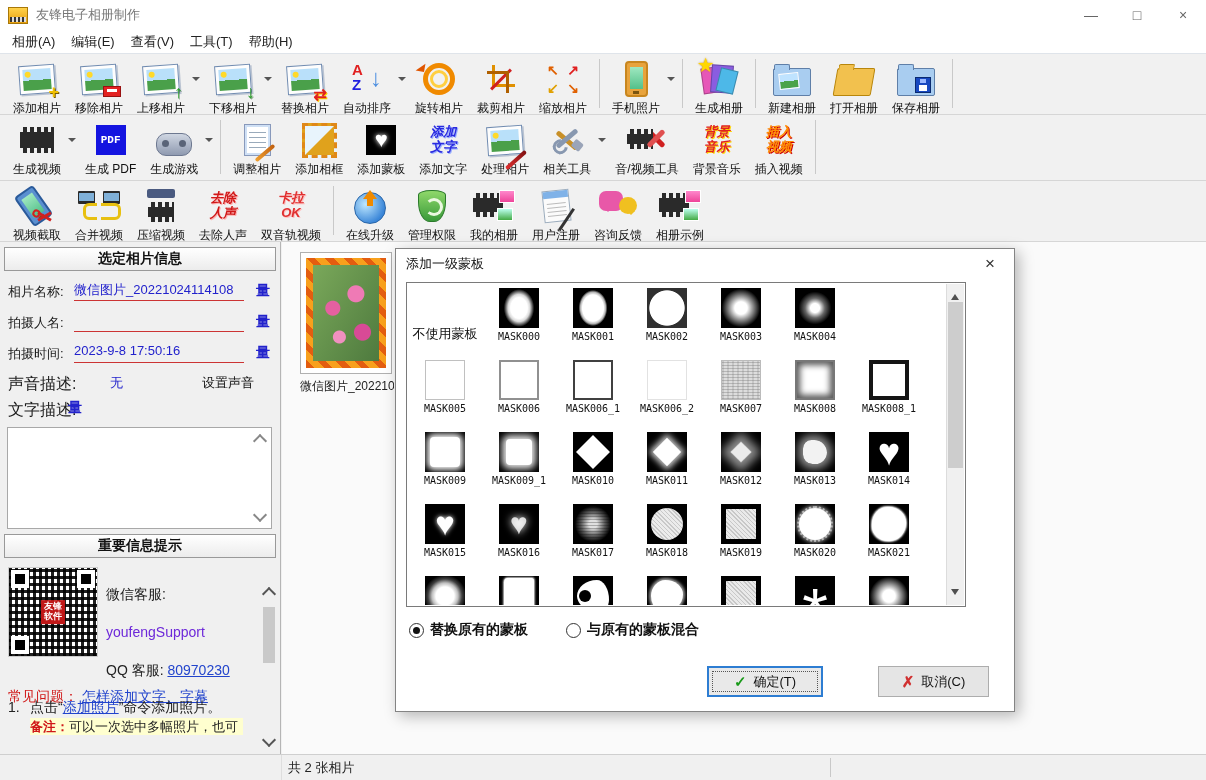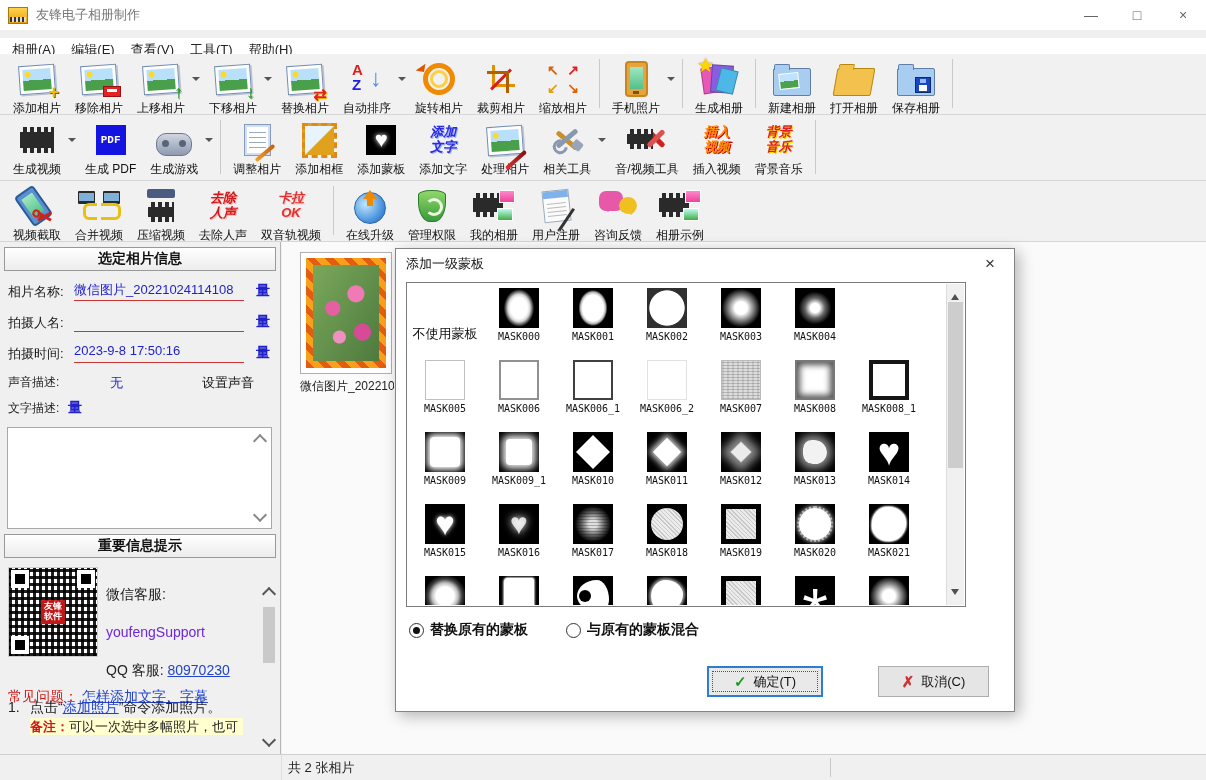--- a/index.html
+++ b/index.html
@@ -9,21 +9,21 @@
     -webkit-font-smoothing:antialiased;
   }
   
   #titlebar{position:absolute;left:0;top:0;right:0;height:30px;background:#fff;display:flex;align-items:center;}
   .app-ico{width:18px;height:15px;margin-left:8px;background:linear-gradient(#ffd24a,#e8a010);border:1px solid #a87808;position:relative;}
   .app-ico::before{content:"";position:absolute;left:1px;right:1px;bottom:1px;height:5px;background:repeating-linear-gradient(90deg,#333 0 2px,#ddd 2px 4px);}
   #win-title{margin-left:8px;font-size:13px;color:#777;}
   #win-controls{margin-left:auto;display:flex;height:100%;}
   .win-btn{width:46px;height:100%;display:flex;align-items:center;justify-content:center;font-size:14px;color:#666;}
   
-  #menubar{position:absolute;left:0;top:38px;right:0;height:23px;background:#fff;display:flex;align-items:center;padding-left:8px;border-bottom:1px solid #dfe4ea;}
+  #menubar{position:absolute;left:0;top:30px;right:0;height:23px;background:#fff;display:flex;align-items:center;padding-left:8px;border-bottom:1px solid #dfe4ea;}
   .menu-item{font-size:13px;color:#222;padding:2px 12px 2px 4px;}
   
   .toolbar{position:absolute;left:0;right:0;background:#f1f1f1;display:flex;align-items:flex-start;padding:3px 6px 0 6px;border-bottom:1px solid #d6d6d6;box-sizing:border-box;}
   #toolbar1{top:54px;height:61px;}
   #toolbar2{top:115px;height:66px;}
   #toolbar3{top:181px;height:61px;}
   .tb-item{display:flex;align-items:flex-start;}
   .tb-btn{display:flex;flex-direction:column;align-items:center;padding:1px 6px;border:1px solid transparent;}
   .tb-icon{width:48px;height:40px;position:relative;display:flex;align-items:center;justify-content:center;}
   .tb-label{font-size:12px;color:#111;white-space:nowrap;margin-top:1px;}
@@ -132,21 +132,21 @@
   .cht .c2::before{content:"";position:absolute;right:2px;bottom:-5px;border:4px solid transparent;border-top-color:#f0c020;}
   
   #leftpanel{position:absolute;left:0;top:242px;width:281px;bottom:0;background:#f0f0f0;border-right:1px solid #b5b5b5;box-sizing:border-box;overflow:hidden;}
   .panel-header{margin:5px 4px 3px 4px;height:22px;border:1px solid #999;background:linear-gradient(#ffffff,#ececec);display:flex;align-items:center;justify-content:center;font-weight:bold;font-size:14px;color:#111;}
   .fields{position:relative;padding:2px 6px 0 6px;}
   .field-row{position:relative;height:31px;}
   .f-label{position:absolute;left:2px;top:7px;font-size:13px;color:#1a1a1a;}
   .f-value{position:absolute;left:68px;top:5px;width:170px;font-size:13px;color:#2222cc;border-bottom:1px solid #cc3333;height:19px;white-space:nowrap;overflow:hidden;}
   .f-batch{position:absolute;right:4px;top:6px;color:#2222cc;font-weight:bold;font-size:14px;}
   .sound-row,.text-row{position:relative;height:26px;margin:0 6px;}
-  .s-label{position:absolute;left:2px;top:5px;font-size:12px;color:#1a1a1a;}
+  .s-label{position:absolute;left:2px;top:5px;font-size:16px;color:#1a1a1a;}
   .s-none{position:absolute;left:104px;top:5px;font-size:13px;color:#2222cc;}
   .s-set{position:absolute;left:196px;top:5px;font-size:13px;color:#111;}
   .t-batch{position:absolute;left:62px;top:4px;color:#2222cc;font-weight:bold;font-size:14px;}
   .desc-box{margin:6px 8px 2px 7px;height:100px;background:#fff;border:1px solid #a8a8a8;position:relative;}
   .chv{display:block;width:8px;height:8px;border-left:2px solid #888;border-top:2px solid #888;}
   .chv.up{transform:rotate(45deg);}
   .chv.down{transform:rotate(225deg);}
   .desc-box .chv.up{position:absolute;right:6px;top:8px;}
   .desc-box .chv.down{position:absolute;right:6px;bottom:8px;}
   .tips{position:relative;padding:6px 8px 0 8px;}
@@ -521,31 +521,31 @@
           <span class="avt">
             <span class="flm sm"></span>
           </span>
         </span>
         <span class="tb-label">音/视频工具</span>
       </div>
     </div>
     <div class="tb-item">
       <div class="tb-btn">
         <span class="tb-icon">
+          <span class="txtic" style="color: rgb(224, 32, 32); text-shadow: rgb(255, 215, 0) 1px 1px 0px;">背景<br>音乐</span>
+        </span>
+        <span class="tb-label">背景音乐</span>
+      </div>
+    </div>
+    <div class="tb-item">
+      <div class="tb-btn">
+        <span class="tb-icon">
           <span class="txtic" style="color: rgb(255, 140, 0); text-shadow: rgb(204, 0, 0) 1px 1px 0px;">插入<br>视频</span>
         </span>
         <span class="tb-label">插入视频</span>
-      </div>
-    </div>
-    <div class="tb-item">
-      <div class="tb-btn">
-        <span class="tb-icon">
-          <span class="txtic" style="color: rgb(224, 32, 32); text-shadow: rgb(255, 215, 0) 1px 1px 0px;">背景<br>音乐</span>
-        </span>
-        <span class="tb-label">背景音乐</span>
       </div>
     </div>
     <span class="tb-sep"></span>
   </div>
 <div id="toolbar3" class="toolbar">
     <div class="tb-item">
       <div class="tb-btn">
         <span class="tb-icon">
           <span class="vcut">
             <span class="phn"></span>

